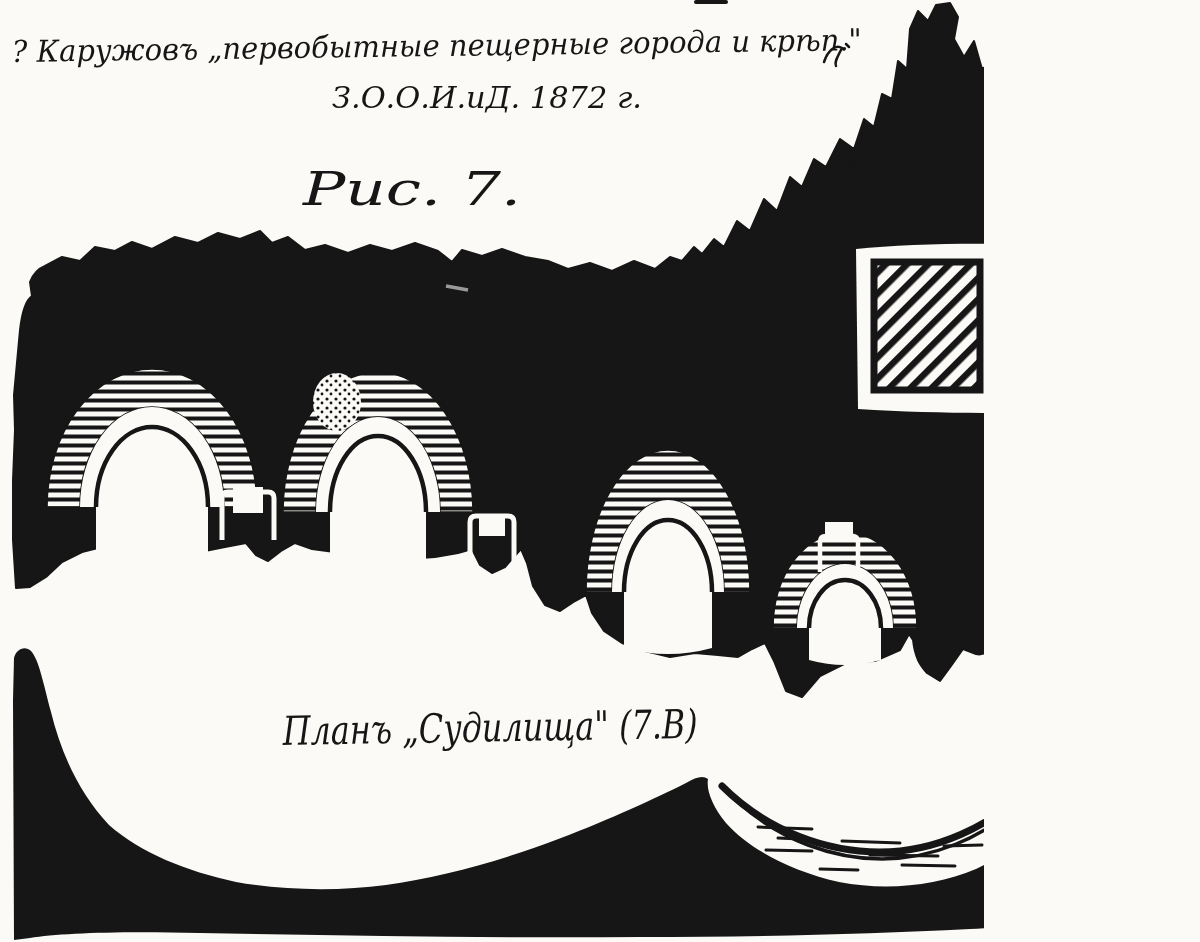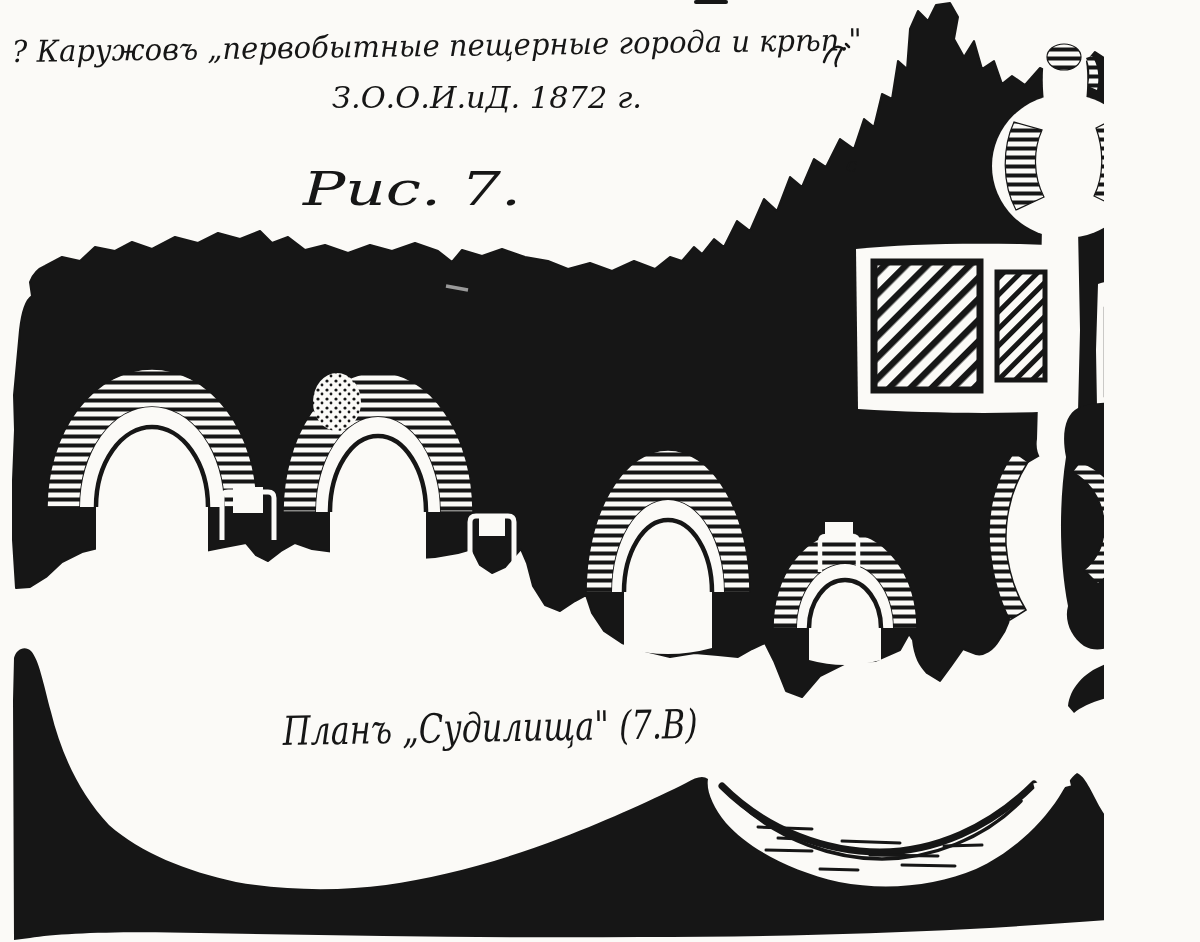--- a/index.html
+++ b/index.html
@@ -1,17 +1,17 @@
 <!DOCTYPE html>
 <html style="--ink: #161616; --paper: #fbfaf7;"><head>
 <meta charset="utf-8">
 <style>
   :root{ --ink:#161616; --paper:#fbfaf7; }
   html,body{margin:0;padding:0;background:var(--paper);}
-  .page{width:1104px;height:942px;position:relative;background:var(--paper);overflow:hidden;}
+  .page{width:984px;height:942px;position:relative;background:var(--paper);overflow:hidden;}
   svg{display:block;}
   .hand{font-family:"DejaVu Serif", serif;font-style:italic;fill:var(--ink);}
   .ink{fill:var(--ink);}
   .ink-stroke{stroke:var(--ink);}
 </style>
 </head>
 <body>
 
 <div class="page">
 <svg width="1200" height="942" viewBox="0 0 1200 942" xmlns="http://www.w3.org/2000/svg">

